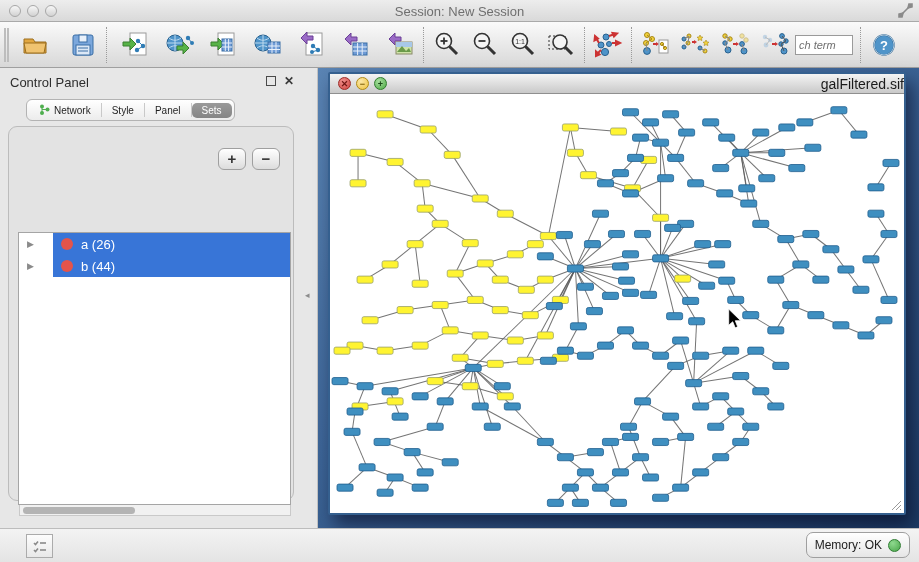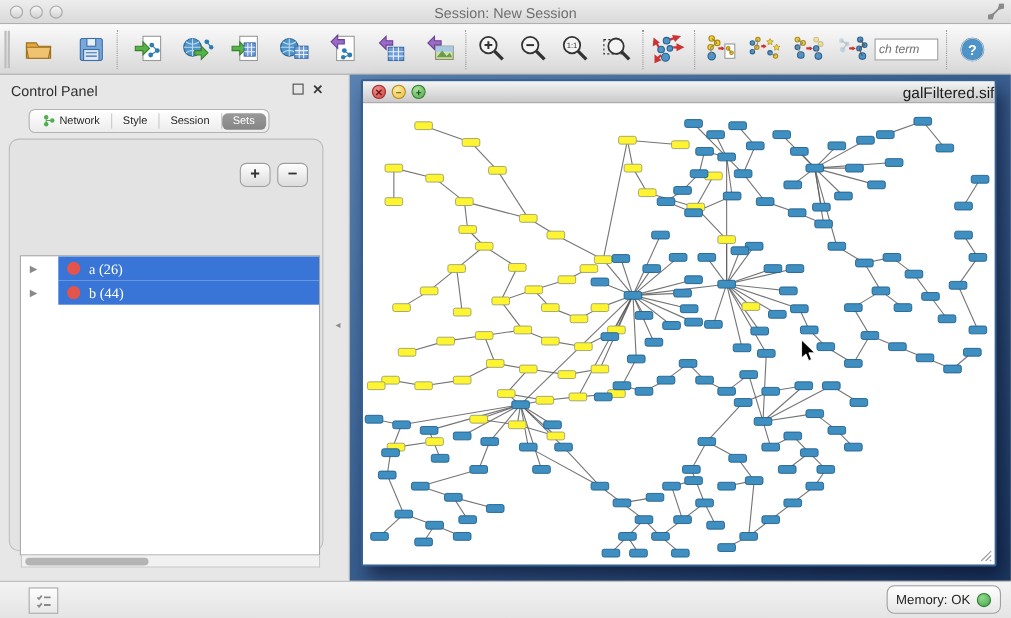--- a/index.html
+++ b/index.html
@@ -47,21 +47,21 @@
     border:1px solid #bcbcbc; border-radius:9px; background:#e3e3e3; }
   .pm-btn { position:absolute; top:80px; width:28px; height:22px; border:1px solid #9f9f9f;
     border-radius:6px; background:linear-gradient(#ffffff,#dcdcdc); font-size:15px; font-weight:bold;
     color:#333; text-align:center; line-height:20px; }
   .set-list { position:absolute; left:18px; top:164px; width:273px; height:273px;
     background:#fff; border:1px solid #a5a5a5; overflow:hidden; }
   .set-row { position:relative; height:22px; width:100%; }
   .set-row .sel { position:absolute; left:34px; right:0; top:0; bottom:0; }
   .set-row .tri { position:absolute; left:8px; top:6px; font-size:9px; color:#8a8a8a; }
   .set-row .dot { position:absolute; left:42px; top:5px; width:12px; height:12px; border-radius:50%; }
-  .set-row .lbl { position:absolute; left:62px; top:4px; font-size:13px; color:#fff;font-family:Liberation Serif, serif; }
+  .set-row .lbl { position:absolute; left:62px; top:4px; font-size:13px; color:#fff; }
   .hscroll { position:absolute; left:19px; top:437px; width:272px; height:11px;
     background:#f1f1f1; border:1px solid #c9c9c9; border-top:none; }
   .hthumb { position:absolute; left:3px; top:2px; width:112px; height:7px; border-radius:4px; background:#b4b4b4; }
   .cp-btn { position:absolute; top:463px; height:30px; border:1px solid #a8a8a8; border-radius:7px;
     background:linear-gradient(#ffffff,#e2e2e2); display:flex; align-items:center; justify-content:center; }
 
   
   .splitter { position:absolute; left:300px; top:68px; width:18px; height:460px; background:#e7e7e7;
     border-right:1px solid #c3c3c3; }
   .split-arrow { position:absolute; left:5px; top:222px; font-size:9px; color:#8c8c8c; }
@@ -346,21 +346,21 @@
             <line x1="3" y1="5.5" x2="8.5" y2="5.5" stroke="#4fae4f"></line>
           </svg>
           <span>Network</span>
         </span>
         <span class="tab-sep"></span>
         <span class="tab">
           <span>Style</span>
         </span>
         <span class="tab-sep"></span>
         <span class="tab">
-          <span>Session</span>
+          <span>Panel</span>
         </span>
         <span class="tab-sep"></span>
         <span class="tab active">
           <span>Sets</span>
         </span>
       </div>
     <div class="cp-box"></div>
     <div class="pm-btn" style="left:218px">+</div>
     <div class="pm-btn" style="left:252px">−</div>
     <div class="set-list" id="set-list">

